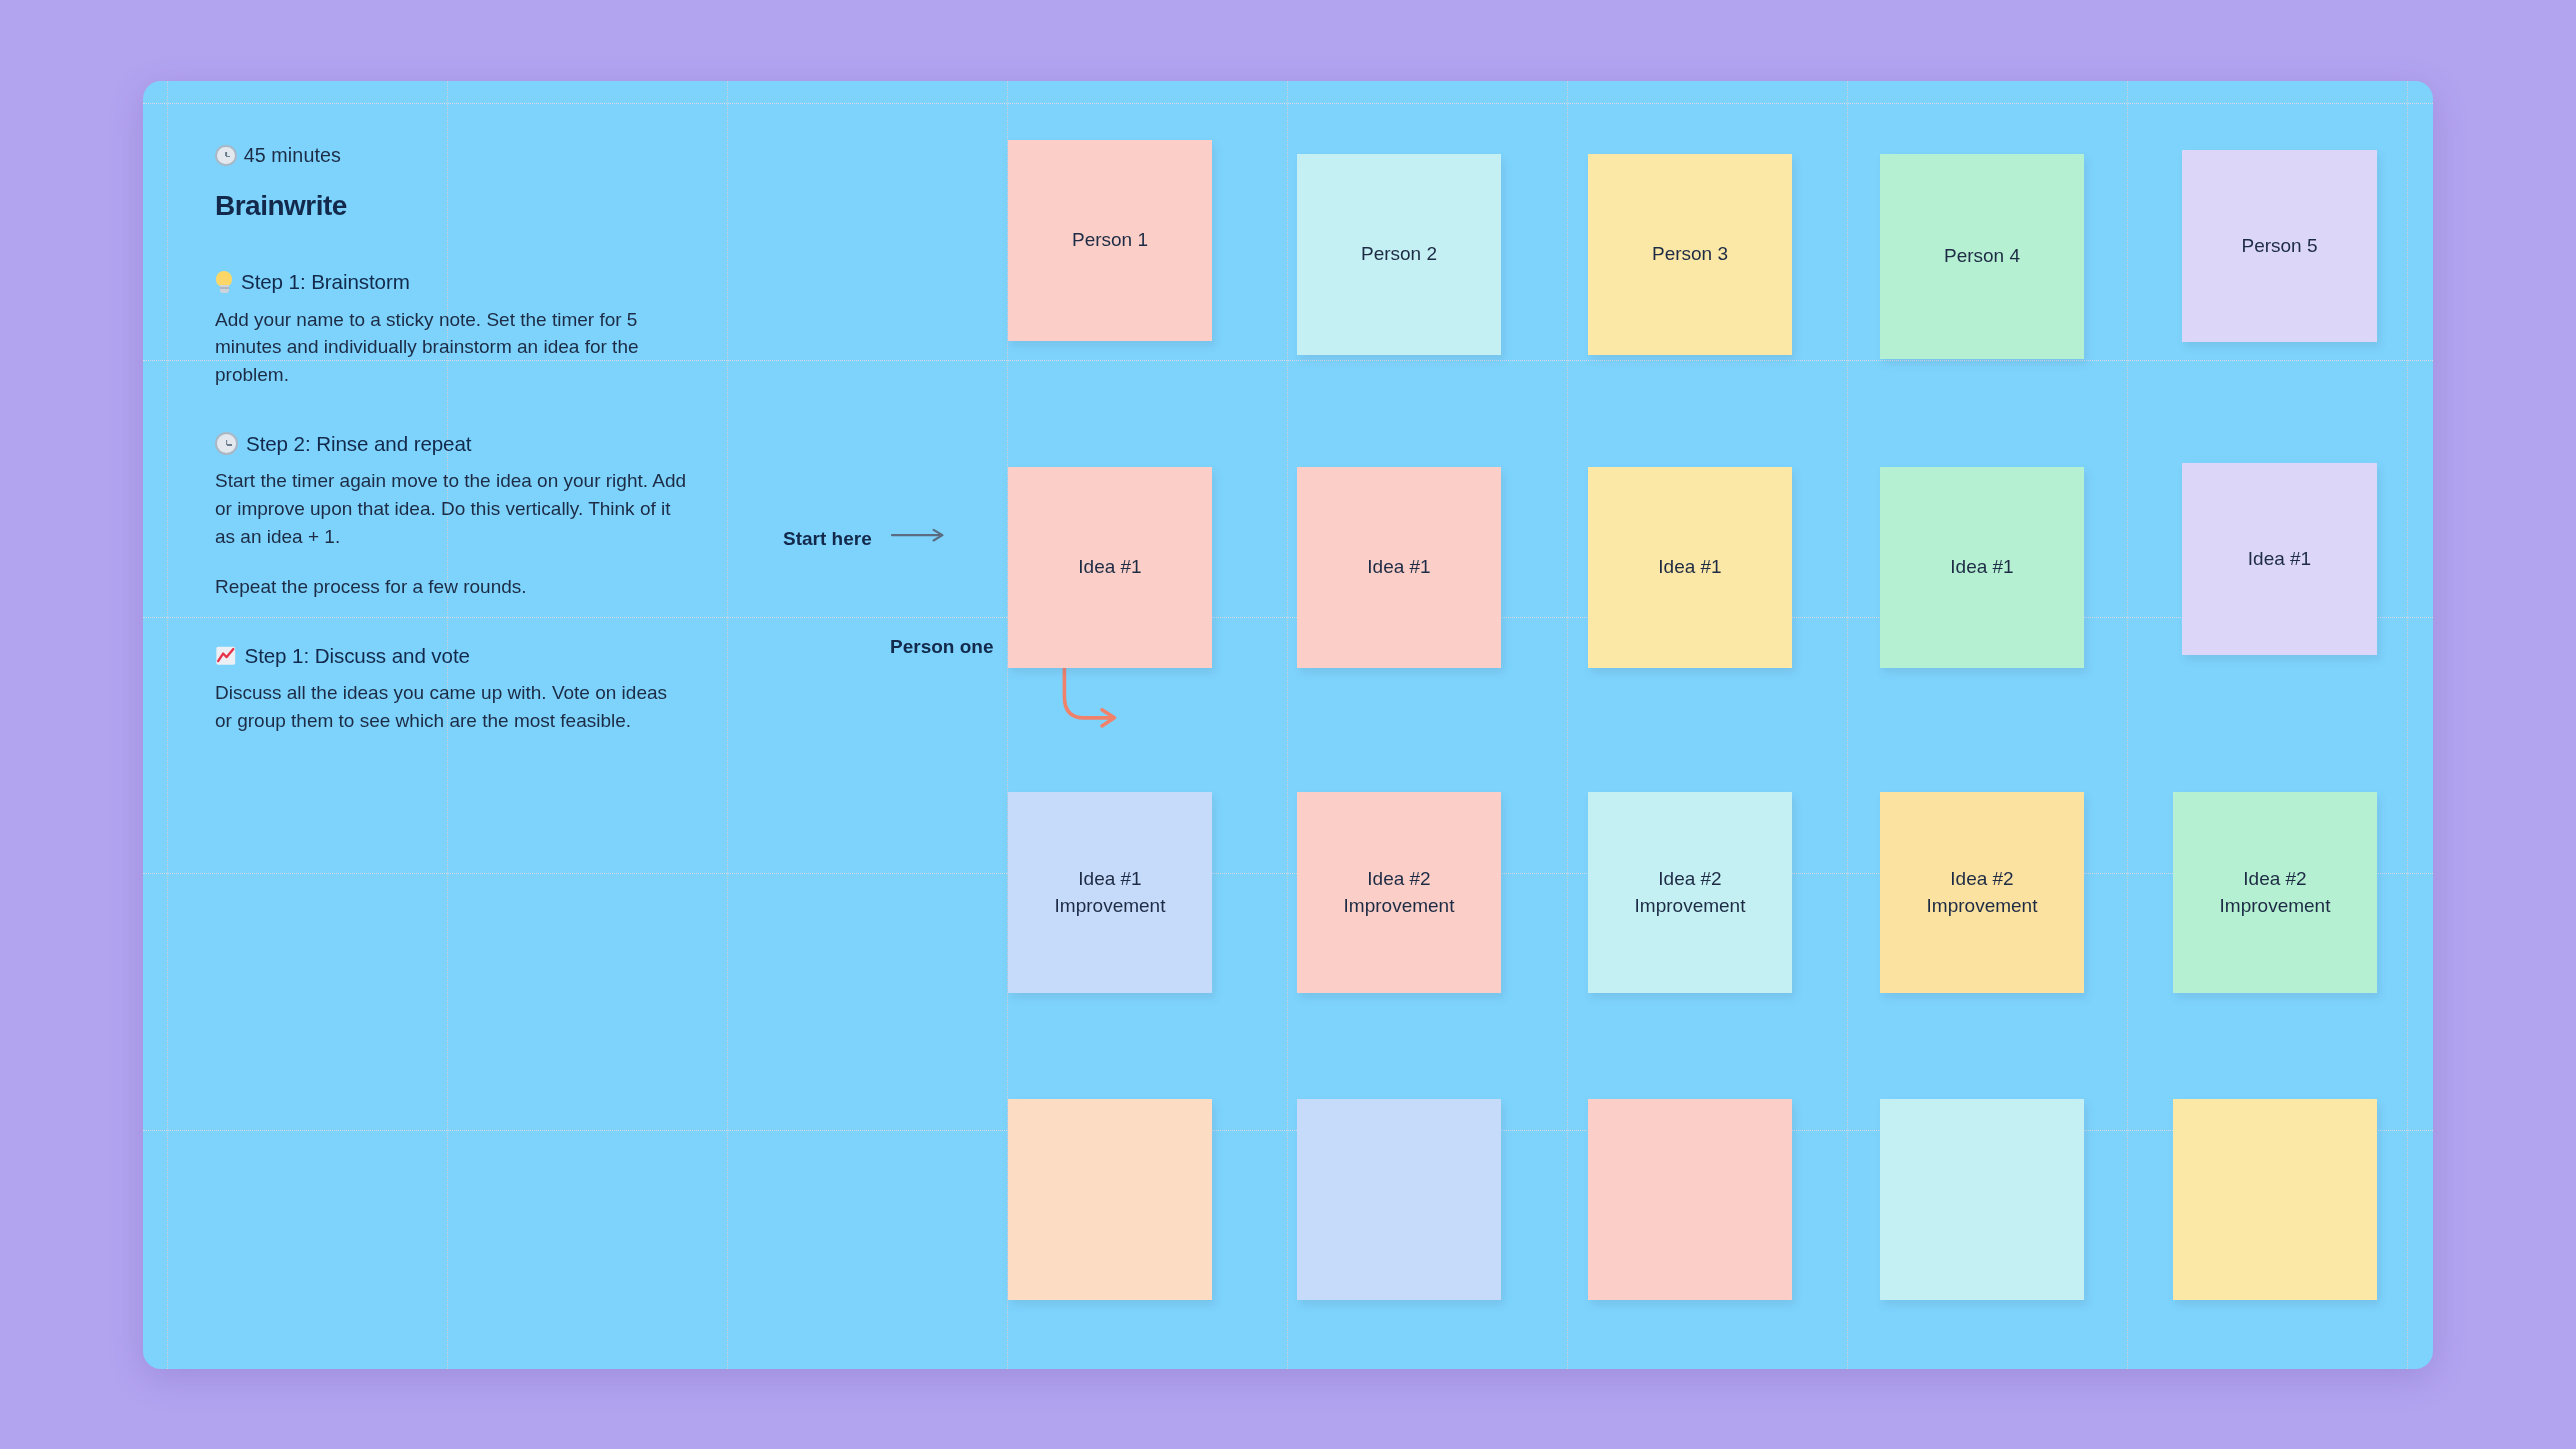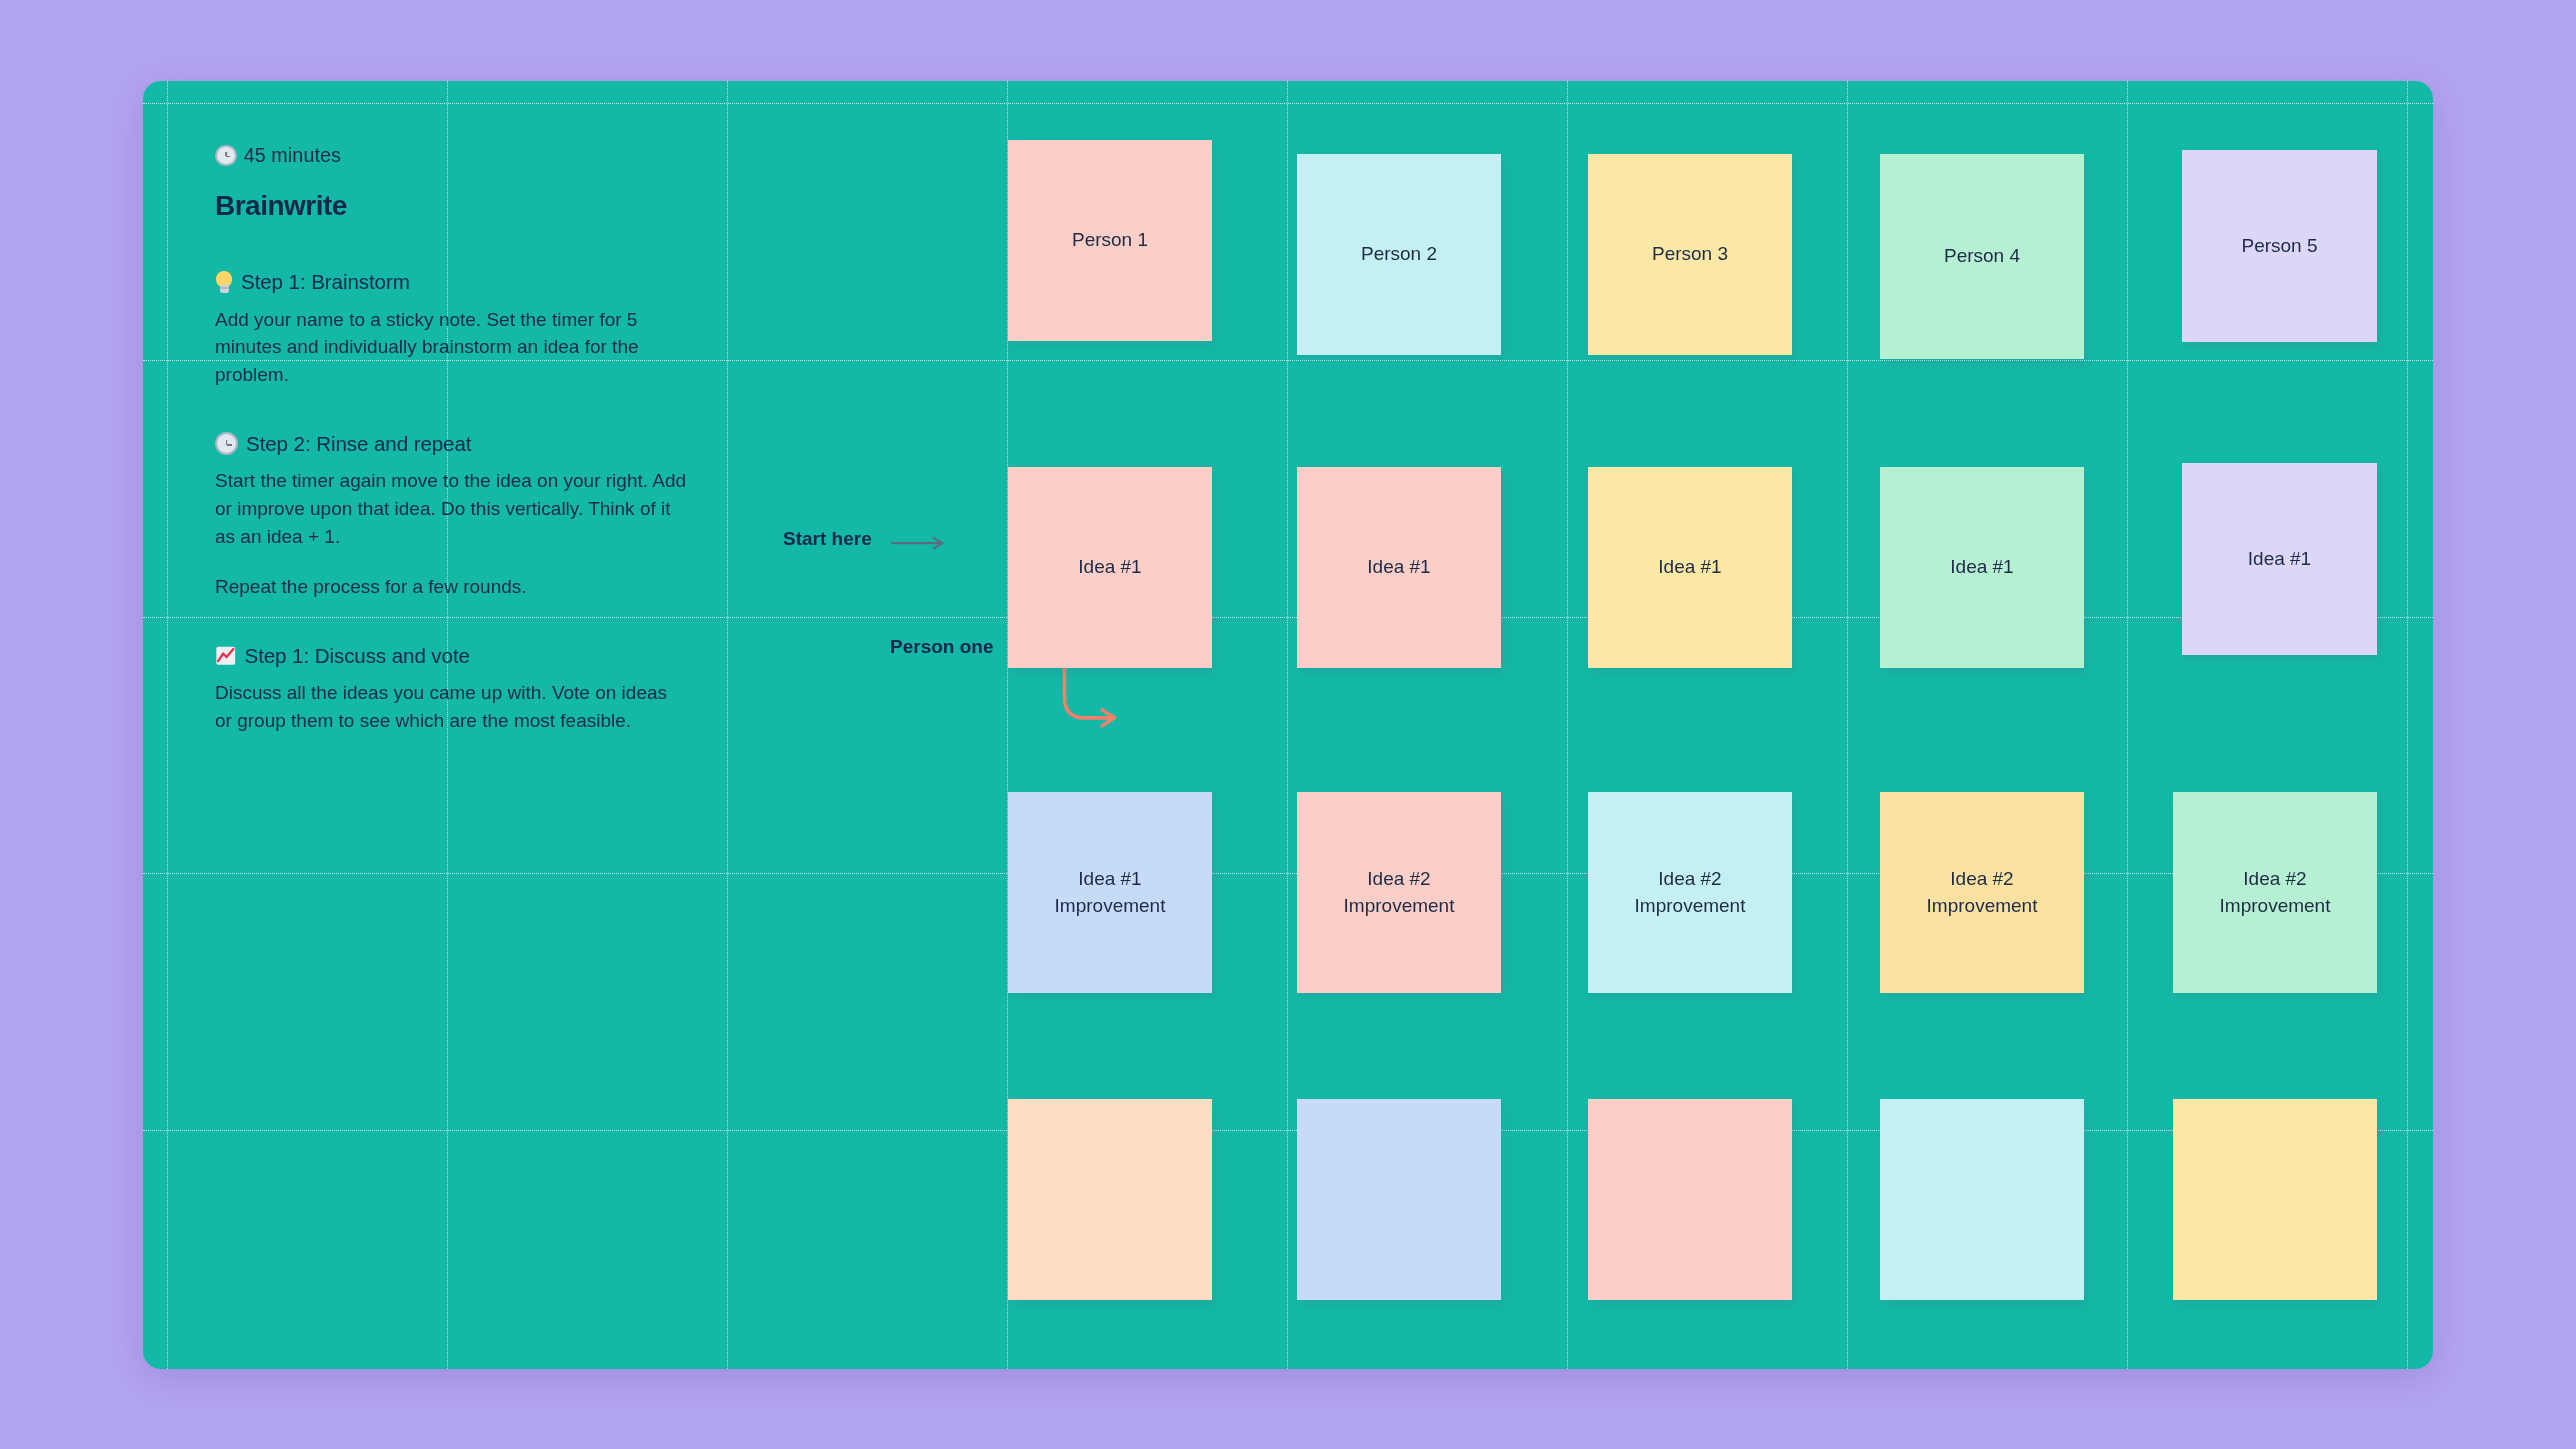--- a/index.html
+++ b/index.html
@@ -16,21 +16,21 @@
     -webkit-font-smoothing: antialiased;
   }
 
   
   #board-card {
     position: absolute;
     left: 143px;
     top: 81px;
     width: 2290px;
     height: 1288px;
-    background: #14b8a6;
+    background: #7dd3fc;
     border-radius: 18px;
     overflow: hidden;
     box-shadow: 0 9px 36px rgba(60, 40, 120, 0.18);
   }
   
   #grid-v, #grid-h {
     position: absolute;
     inset: 0;
     pointer-events: none;
   }
@@ -165,21 +165,21 @@
     font-size: 19px;
     line-height: 1.38;
     color: #1d2b45;
     box-shadow: 2.7px 4.5px 8px rgba(80, 90, 120, 0.13);
   }
 
   
   .annotation {
     position: absolute;
     display: flex;
-    align-items: flex-end;
+    align-items: flex-start;
     gap: 19px;
     font-size: 19px;
     font-weight: 700;
     color: #13294b;
     white-space: nowrap;
   }
   .arrow-right { display: block; }
 
   #connector-svg {
     position: absolute;

